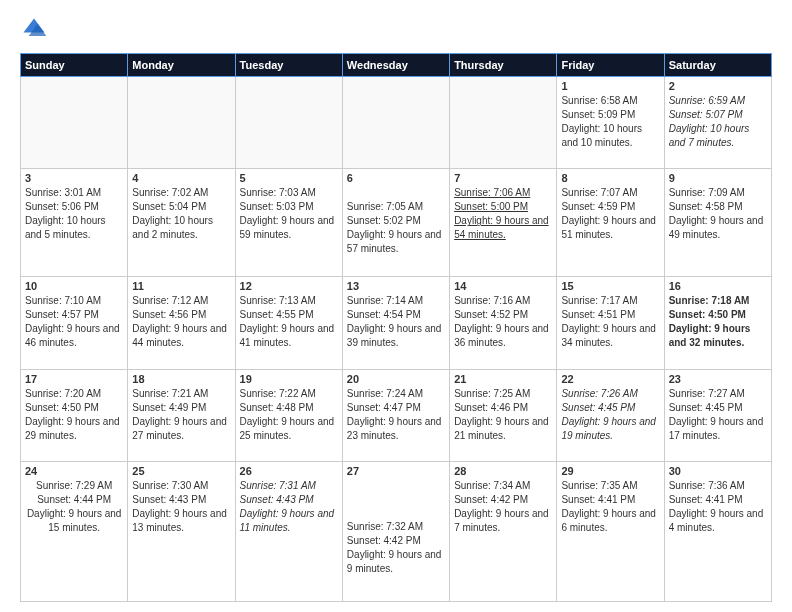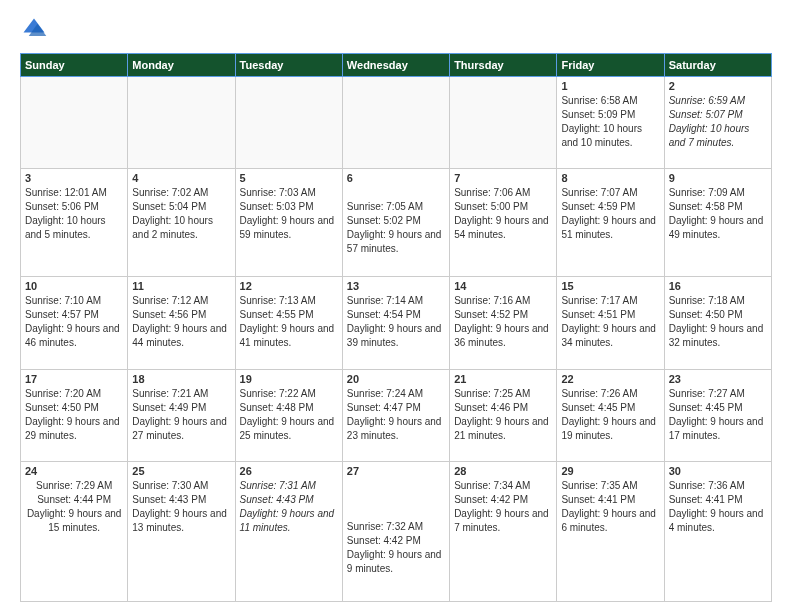--- a/index.html
+++ b/index.html
@@ -52,21 +52,21 @@
       color: #555;
     }
     .calendar {
       flex: 1;
       border: 1px solid #ccc;
       border-collapse: collapse;
       width: 100%;
       table-layout: fixed;
     }
     .calendar th {
-      background: #14532d;
+      background: #0f172a;
       color: #fff;
       font-size: 11px;
       font-weight: bold;
       padding: 5px 4px;
       text-align: left;
       border: 1px solid #5a9be5;
     }
     .calendar td {
       border: 1px solid #ccc;
       vertical-align: top;
@@ -143,21 +143,21 @@
           <td>
             <span class="day-num">2</span>
             <div class="day-info" style="white-space: pre-line; font-style: italic;">Sunrise: 6:59 AM
 Sunset: 5:07 PM
 Daylight: 10 hours and 7 minutes.</div>
           </td>
         </tr>
         <tr>
           <td>
             <span class="day-num">3</span>
-            <div class="day-info" style="white-space: pre-line;">Sunrise: 12:01 AM
+            <div class="day-info" style="white-space: pre-line;">Sunrise: 3:01 AM
 Sunset: 5:06 PM
 Daylight: 10 hours and 5 minutes.</div>
           </td>
           <td>
             <span class="day-num">4</span>
             <div class="day-info" style="white-space: pre-line;">Sunrise: 7:02 AM
 Sunset: 5:04 PM
 Daylight: 10 hours and 2 minutes.</div>
           </td>
           <td>
@@ -167,21 +167,21 @@
 Daylight: 9 hours and 59 minutes.</div>
           </td>
           <td>
             <span class="day-num">6</span>
             <div class="day-info" style="white-space: pre-line; margin-top: 16px;">Sunrise: 7:05 AM
 Sunset: 5:02 PM
 Daylight: 9 hours and 57 minutes.</div>
           </td>
           <td>
             <span class="day-num">7</span>
-            <div class="day-info" style="white-space: pre-line;">Sunrise: 7:06 AM
+            <div class="day-info" style="white-space: pre-line; text-decoration: underline;">Sunrise: 7:06 AM
 Sunset: 5:00 PM
 Daylight: 9 hours and 54 minutes.</div>
           </td>
           <td>
             <span class="day-num">8</span>
             <div class="day-info" style="white-space: pre-line;">Sunrise: 7:07 AM
 Sunset: 4:59 PM
 Daylight: 9 hours and 51 minutes.</div>
           </td>
           <td>
@@ -223,21 +223,21 @@
 Daylight: 9 hours and 36 minutes.</div>
           </td>
           <td>
             <span class="day-num">15</span>
             <div class="day-info" style="white-space: pre-line;">Sunrise: 7:17 AM
 Sunset: 4:51 PM
 Daylight: 9 hours and 34 minutes.</div>
           </td>
           <td>
             <span class="day-num">16</span>
-            <div class="day-info" style="white-space: pre-line;">Sunrise: 7:18 AM
+            <div class="day-info" style="white-space: pre-line; font-weight: bold;">Sunrise: 7:18 AM
 Sunset: 4:50 PM
 Daylight: 9 hours and 32 minutes.</div>
           </td>
         </tr>
         <tr>
           <td>
             <span class="day-num">17</span>
             <div class="day-info" style="white-space: pre-line;">Sunrise: 7:20 AM
 Sunset: 4:50 PM
 Daylight: 9 hours and 29 minutes.</div>
@@ -261,21 +261,21 @@
 Daylight: 9 hours and 23 minutes.</div>
           </td>
           <td>
             <span class="day-num">21</span>
             <div class="day-info" style="white-space: pre-line;">Sunrise: 7:25 AM
 Sunset: 4:46 PM
 Daylight: 9 hours and 21 minutes.</div>
           </td>
           <td>
             <span class="day-num">22</span>
-            <div class="day-info" style="white-space: pre-line;">Sunrise: 7:26 AM
+            <div class="day-info" style="white-space: pre-line; font-style: italic;">Sunrise: 7:26 AM
 Sunset: 4:45 PM
 Daylight: 9 hours and 19 minutes.</div>
           </td>
           <td>
             <span class="day-num">23</span>
             <div class="day-info" style="white-space: pre-line;">Sunrise: 7:27 AM
 Sunset: 4:45 PM
 Daylight: 9 hours and 17 minutes.</div>
           </td>
         </tr>

